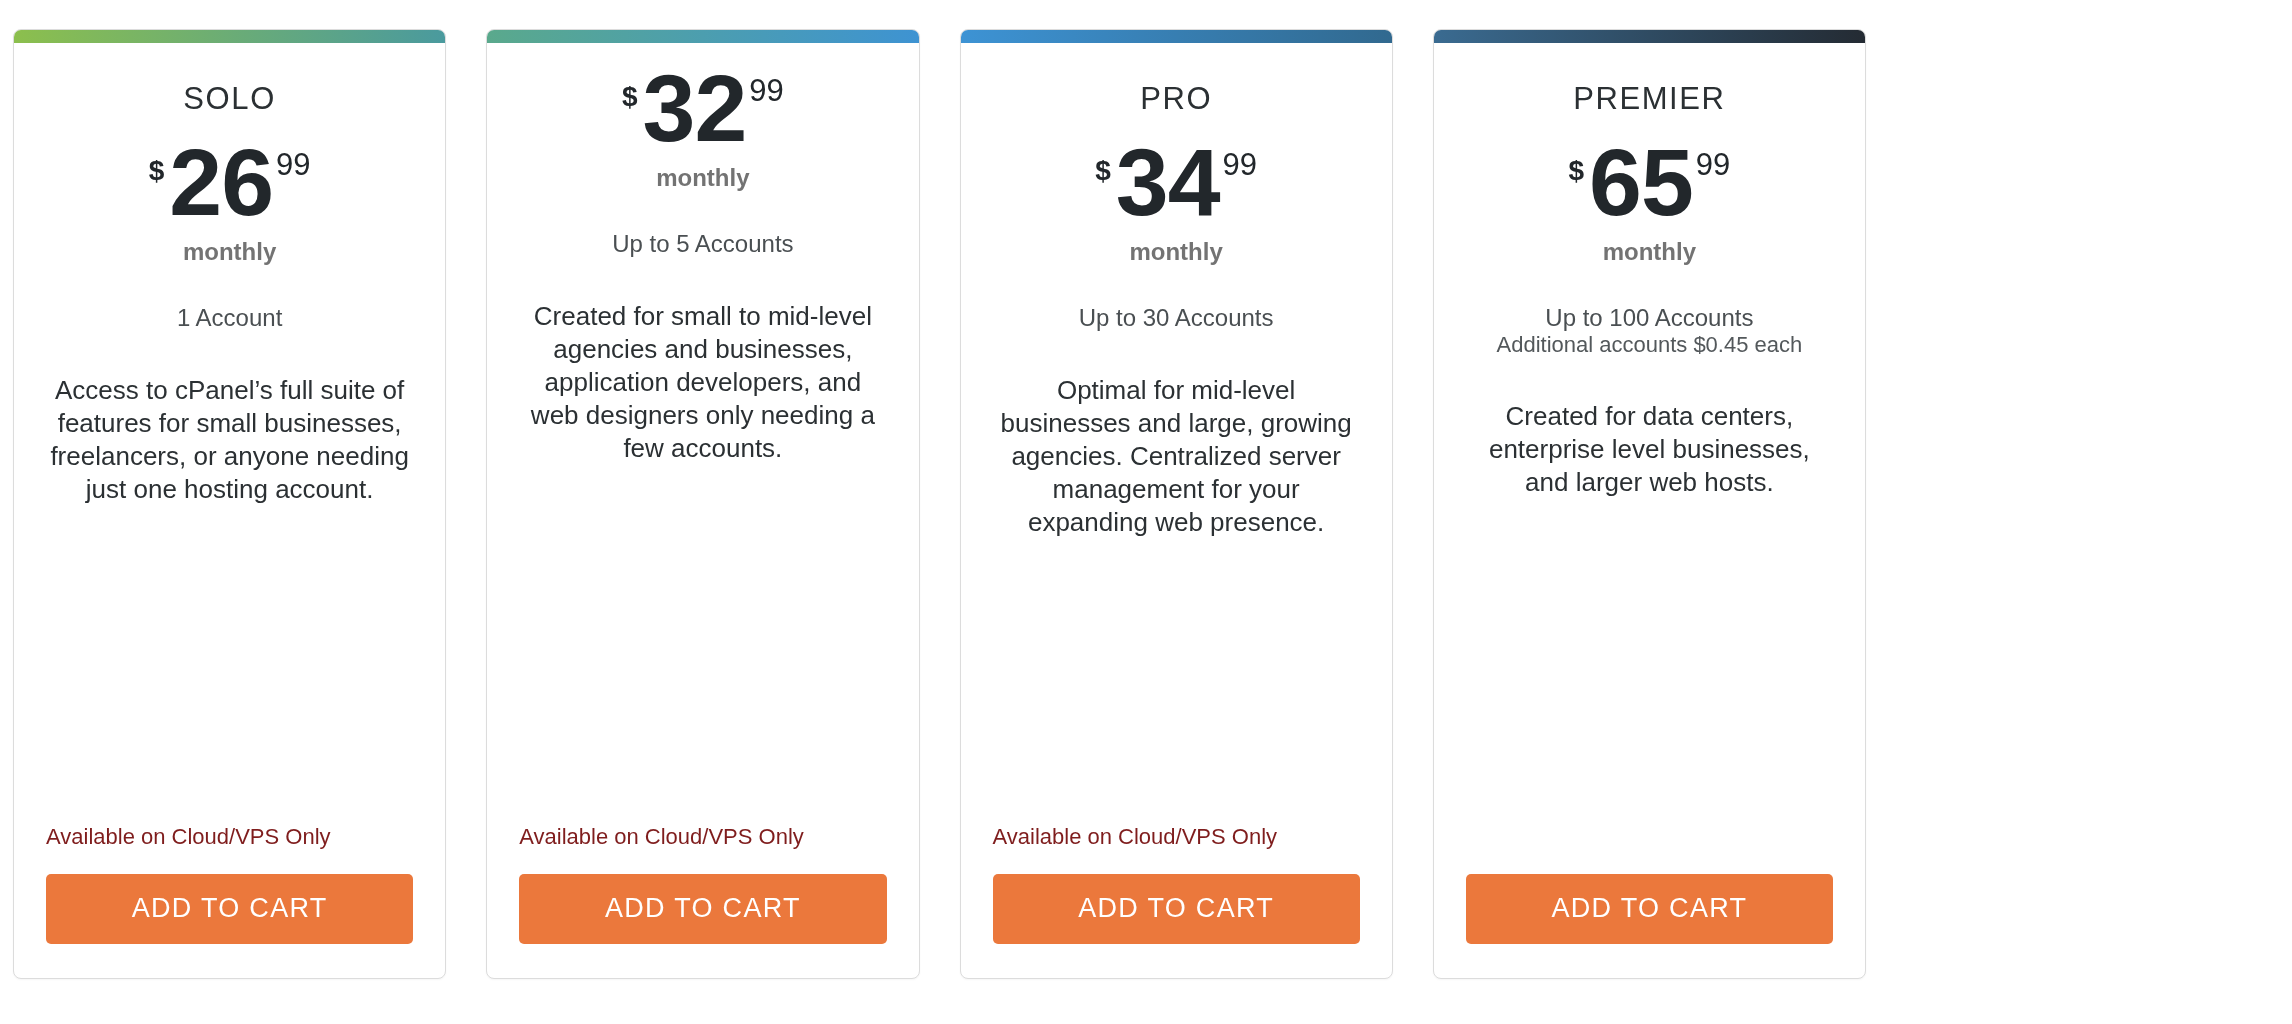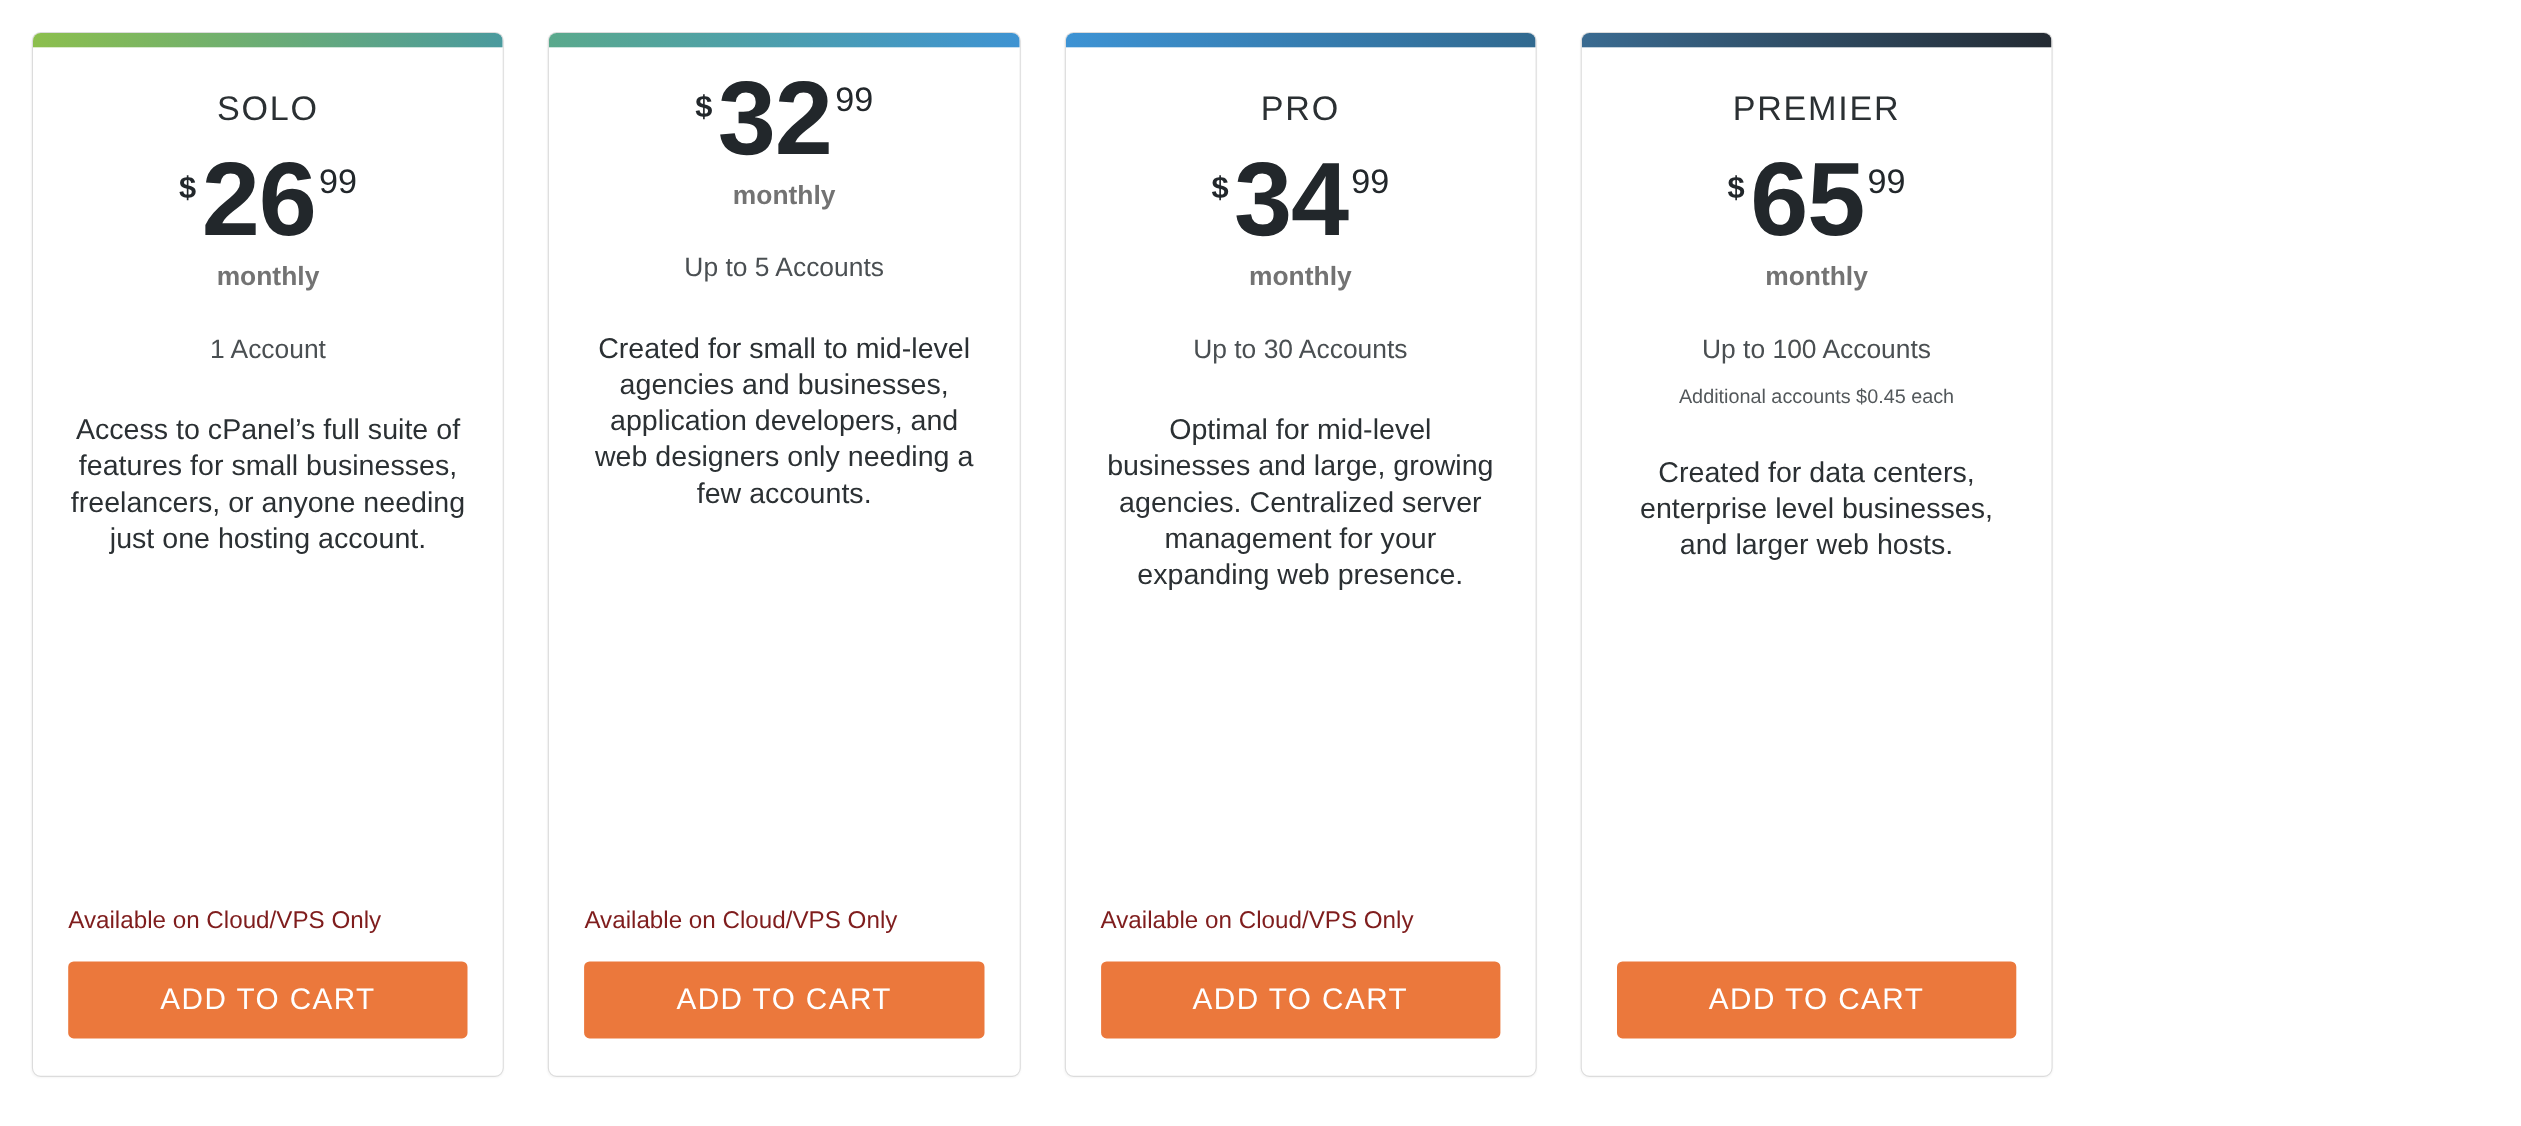--- a/index.html
+++ b/index.html
@@ -8,21 +8,21 @@
     width: 2292px;
     height: 1024px;
     background: #ffffff;
     font-family: "Liberation Sans", sans-serif;
   }
 
   .pricing-grid {
     display: flex;
     align-items: flex-start;
     gap: 40px;
-    padding: 29px 29px 0 29px;
+    padding: 29px 29px 0 13px;
     width: 1895px;
   }
 
   .plan-card {
     flex: 1 1 0;
     min-width: 0;
     background: #ffffff;
     border: 1px solid #dcdcdc;
     border-radius: 8px;
     overflow: hidden;
@@ -96,23 +96,23 @@
 
   .accounts-line {
     text-align: center;
     font-size: 24px;
     color: #4a4f52;
     margin-top: 38px;
   }
 
   .accounts-subline {
     text-align: center;
-    font-size: 18px;
+    font-size: 22px;
     color: #53585b;
-    margin-top: 18px;
+    margin-top: 0;
   }
 
   .plan-description {
     text-align: center;
     font-size: 26px;
     line-height: 1.27;
     color: #2b3033;
     margin-top: 42px;
   }
 

